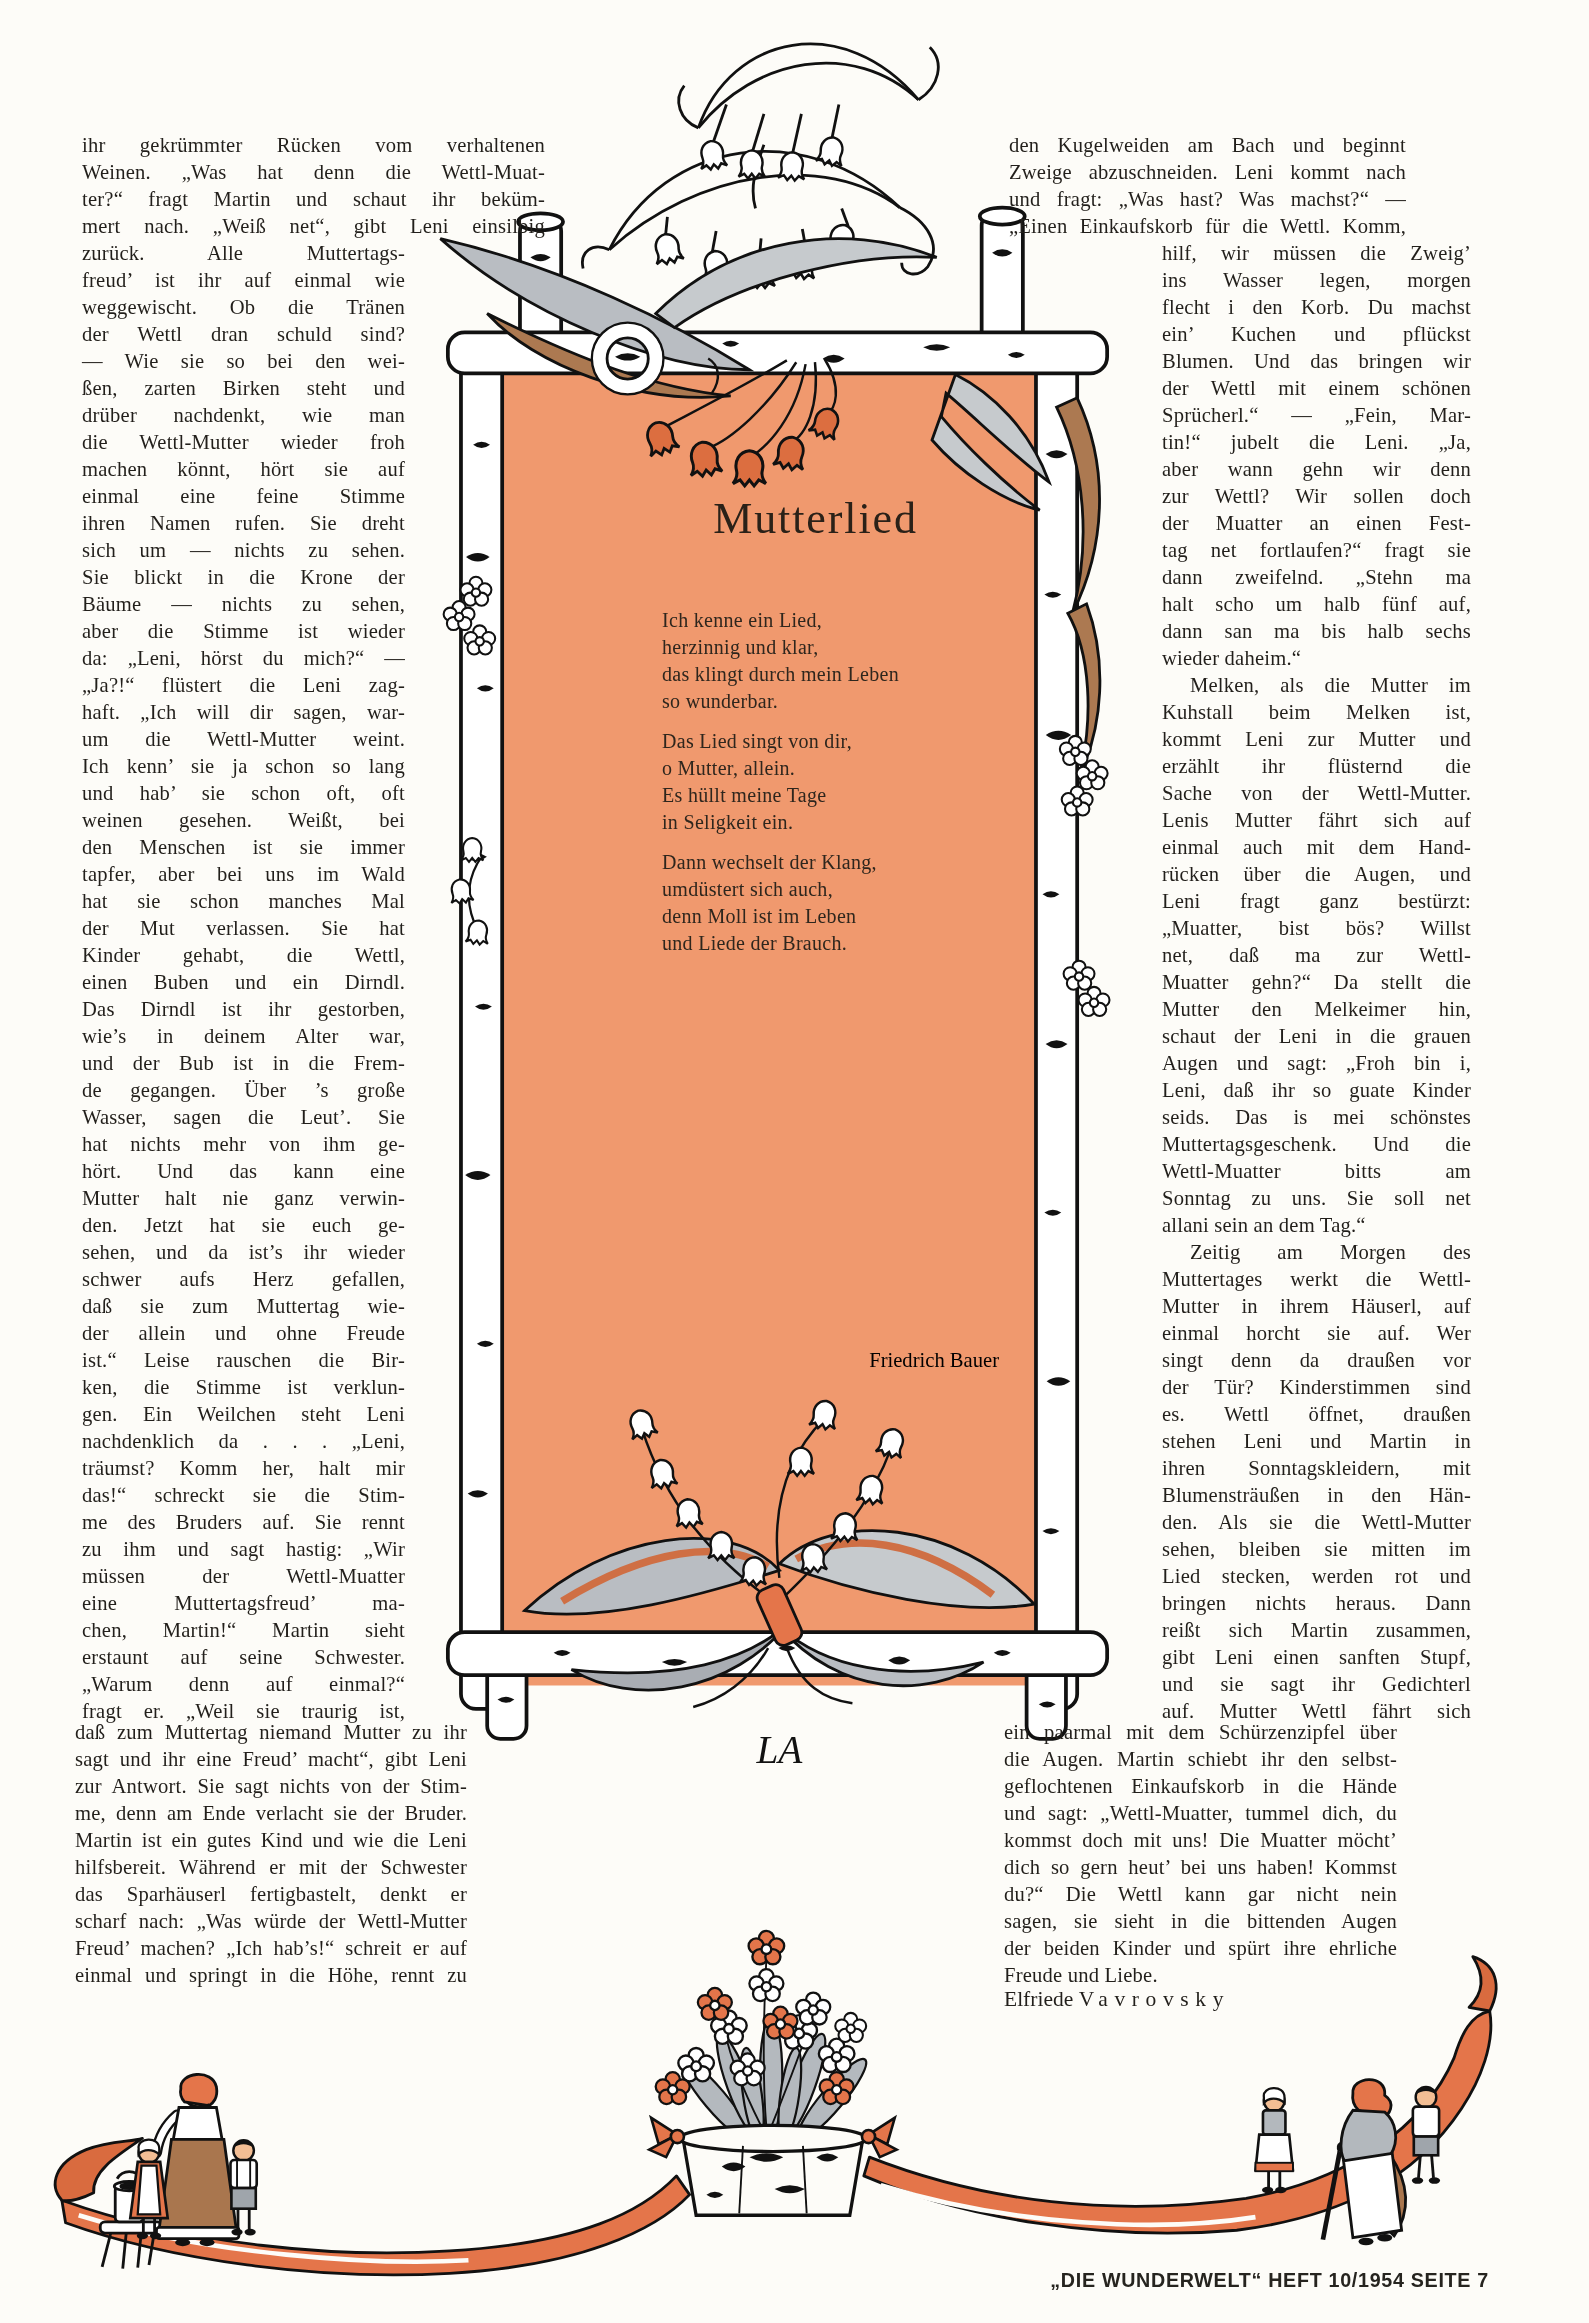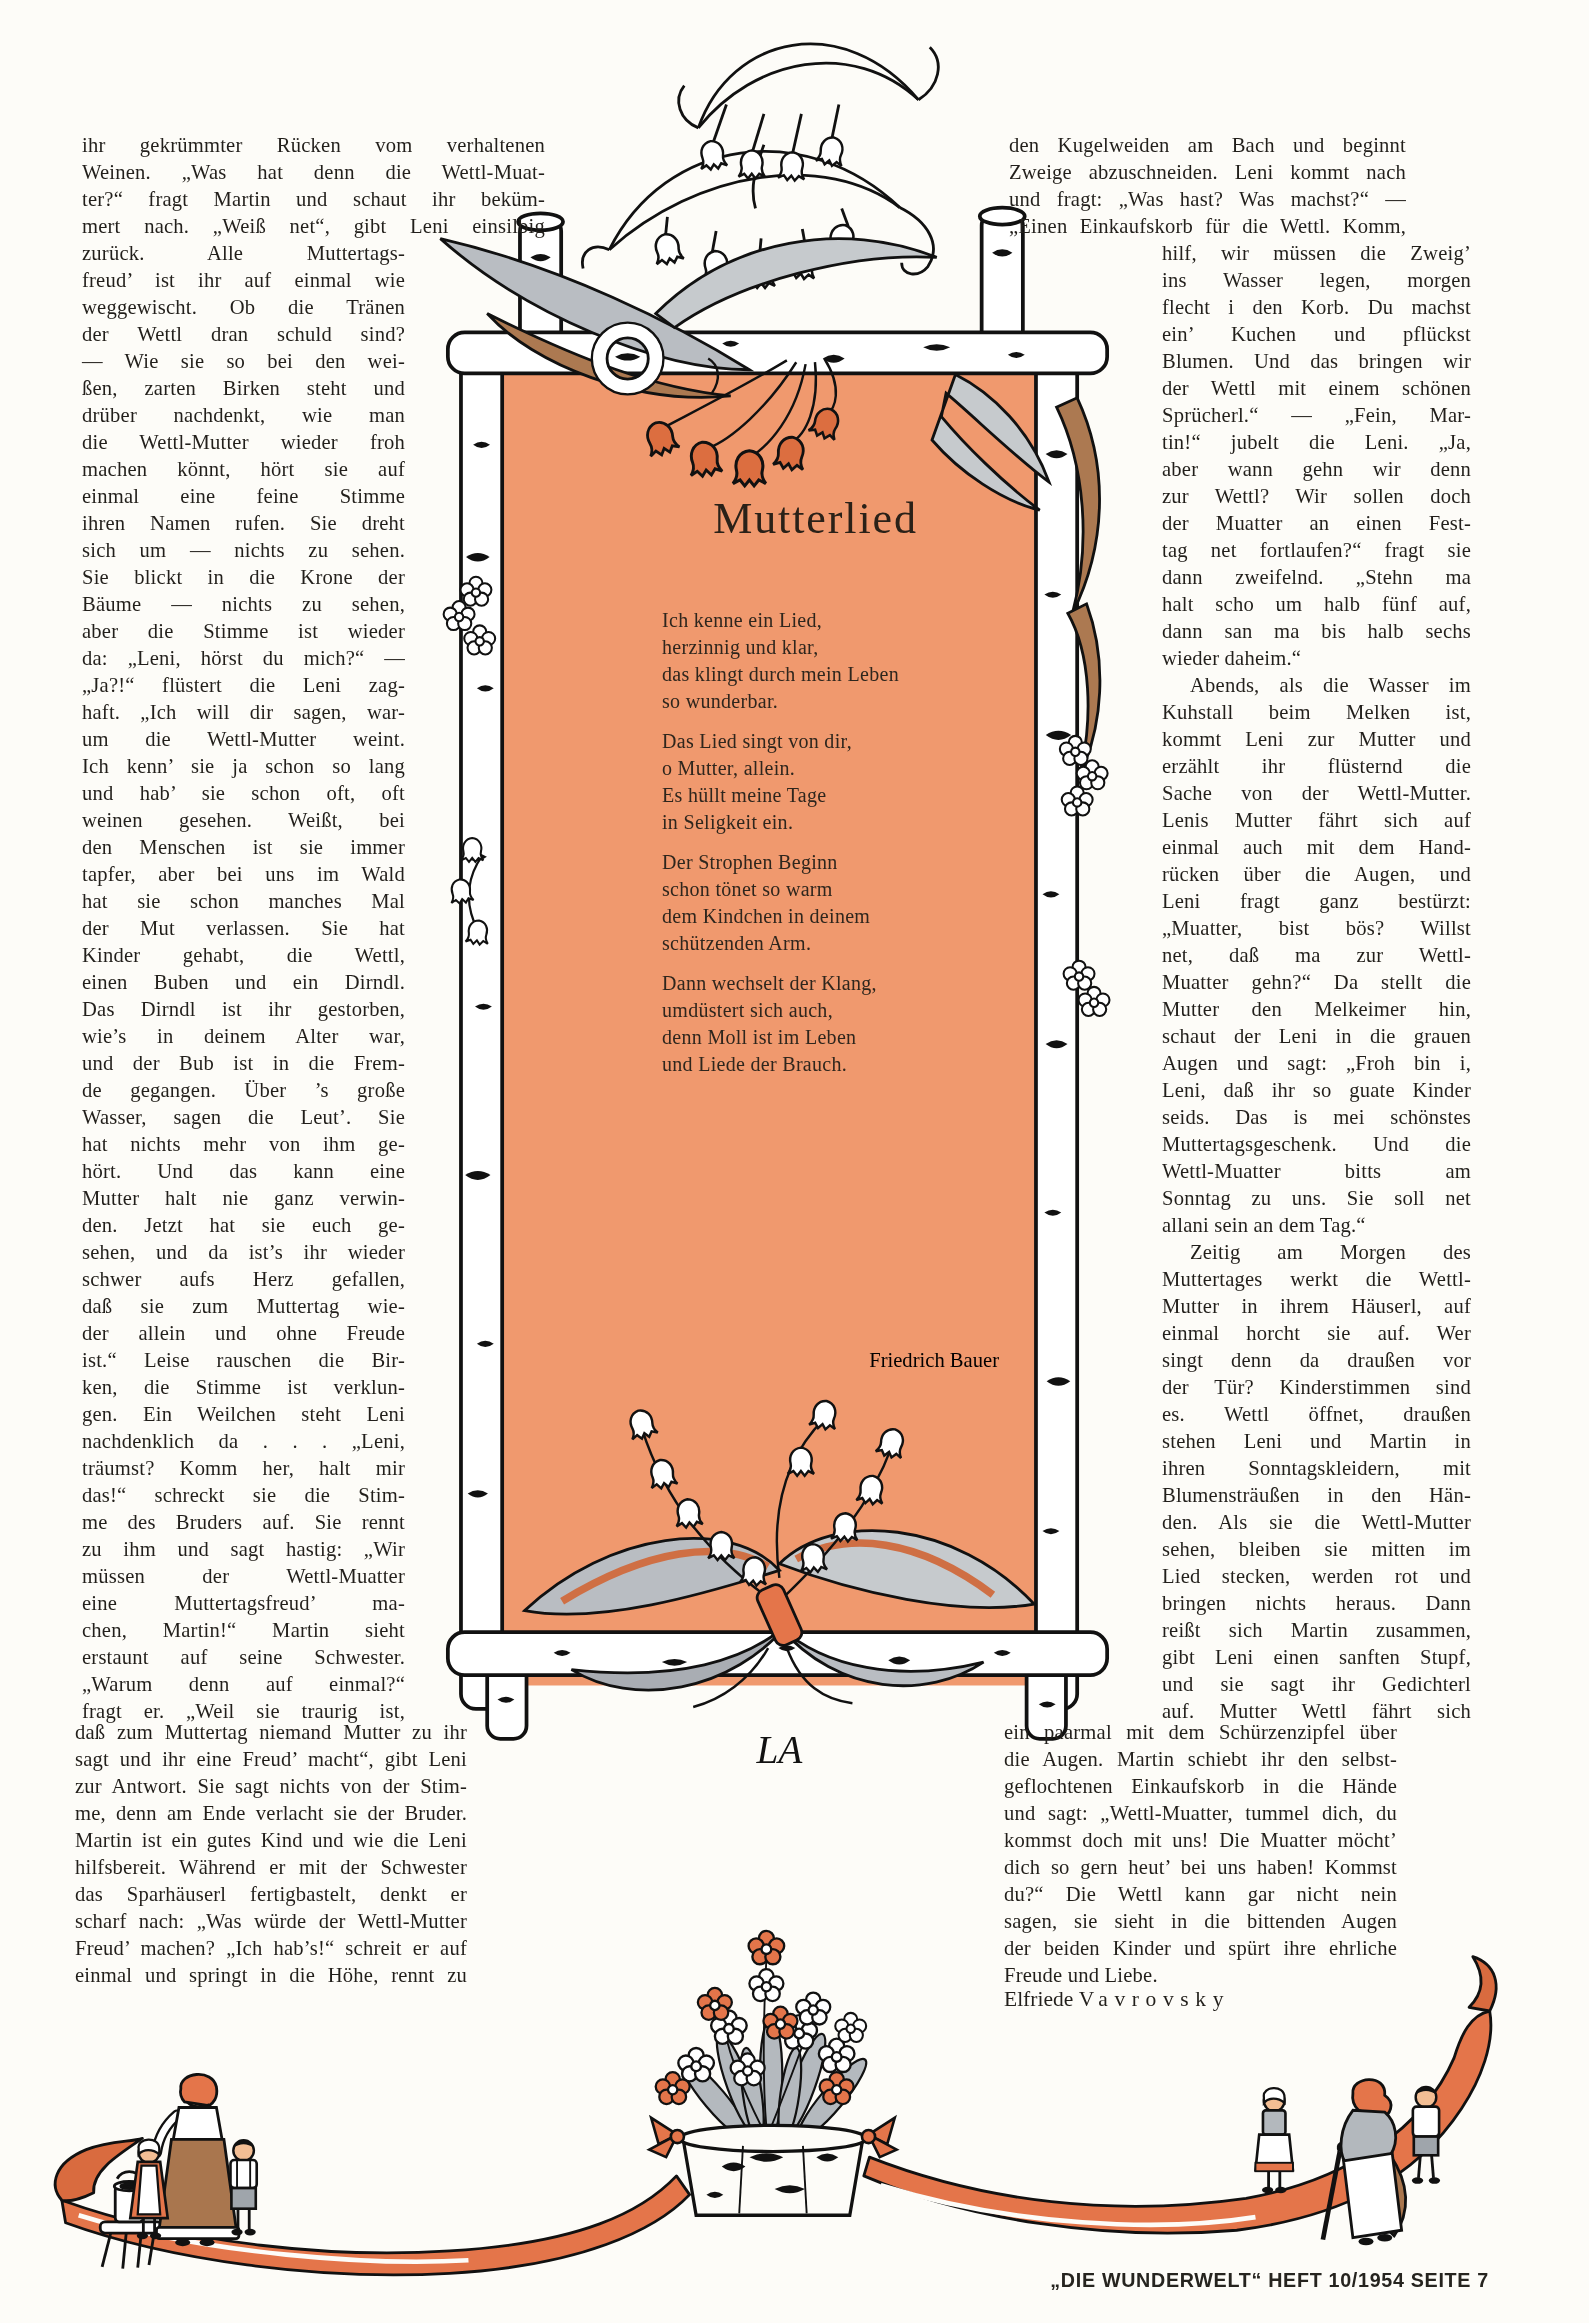--- a/index.html
+++ b/index.html
@@ -464,21 +464,21 @@
     <div class="ln">Sprücherl.“ — „Fein, Mar-</div>
     <div class="ln">tin!“ jubelt die Leni. „Ja,</div>
     <div class="ln">aber wann gehn wir denn</div>
     <div class="ln">zur Wettl? Wir sollen doch</div>
     <div class="ln">der Muatter an einen Fest-</div>
     <div class="ln">tag net fortlaufen?“ fragt sie</div>
     <div class="ln">dann zweifelnd. „Stehn ma</div>
     <div class="ln">halt scho um halb fünf auf,</div>
     <div class="ln">dann san ma bis halb sechs</div>
     <div class="ln last">wieder daheim.“</div>
-    <div class="ln ind">Abends, als die Wasser im</div>
+    <div class="ln ind">Melken, als die Mutter im</div>
     <div class="ln">Kuhstall beim Melken ist,</div>
     <div class="ln">kommt Leni zur Mutter und</div>
     <div class="ln">erzählt ihr flüsternd die</div>
     <div class="ln">Sache von der Wettl-Mutter.</div>
     <div class="ln">Lenis Mutter fährt sich auf</div>
     <div class="ln">einmal auch mit dem Hand-</div>
     <div class="ln">rücken über die Augen, und</div>
     <div class="ln">Leni fragt ganz bestürzt:</div>
     <div class="ln">„Muatter, bist bös? Willst</div>
     <div class="ln">net, daß ma zur Wettl-</div>
@@ -539,26 +539,20 @@
       <div class="ln">das klingt durch mein Leben</div>
       <div class="ln">so wunderbar.</div>
     </div>
     <div class="stanza">
       <div class="ln">Das Lied singt von dir,</div>
       <div class="ln">o Mutter, allein.</div>
       <div class="ln">Es hüllt meine Tage</div>
       <div class="ln">in Seligkeit ein.</div>
     </div>
     <div class="stanza">
-      <div class="ln">Der Strophen Beginn</div>
-      <div class="ln">schon tönet so warm</div>
-      <div class="ln">dem Kindchen in deinem</div>
-      <div class="ln">schützenden Arm.</div>
-    </div>
-    <div class="stanza">
       <div class="ln">Dann wechselt der Klang,</div>
       <div class="ln">umdüstert sich auch,</div>
       <div class="ln">denn Moll ist im Leben</div>
       <div class="ln">und Liede der Brauch.</div>
     </div>
   </div>
 
 <div class="abs" id="poem-author" style="left:662px;top:1349px;width:337px">Friedrich Bauer</div>
 
 <div class="abs" id="footer" style="left:661px;top:2269px;width:828px">

